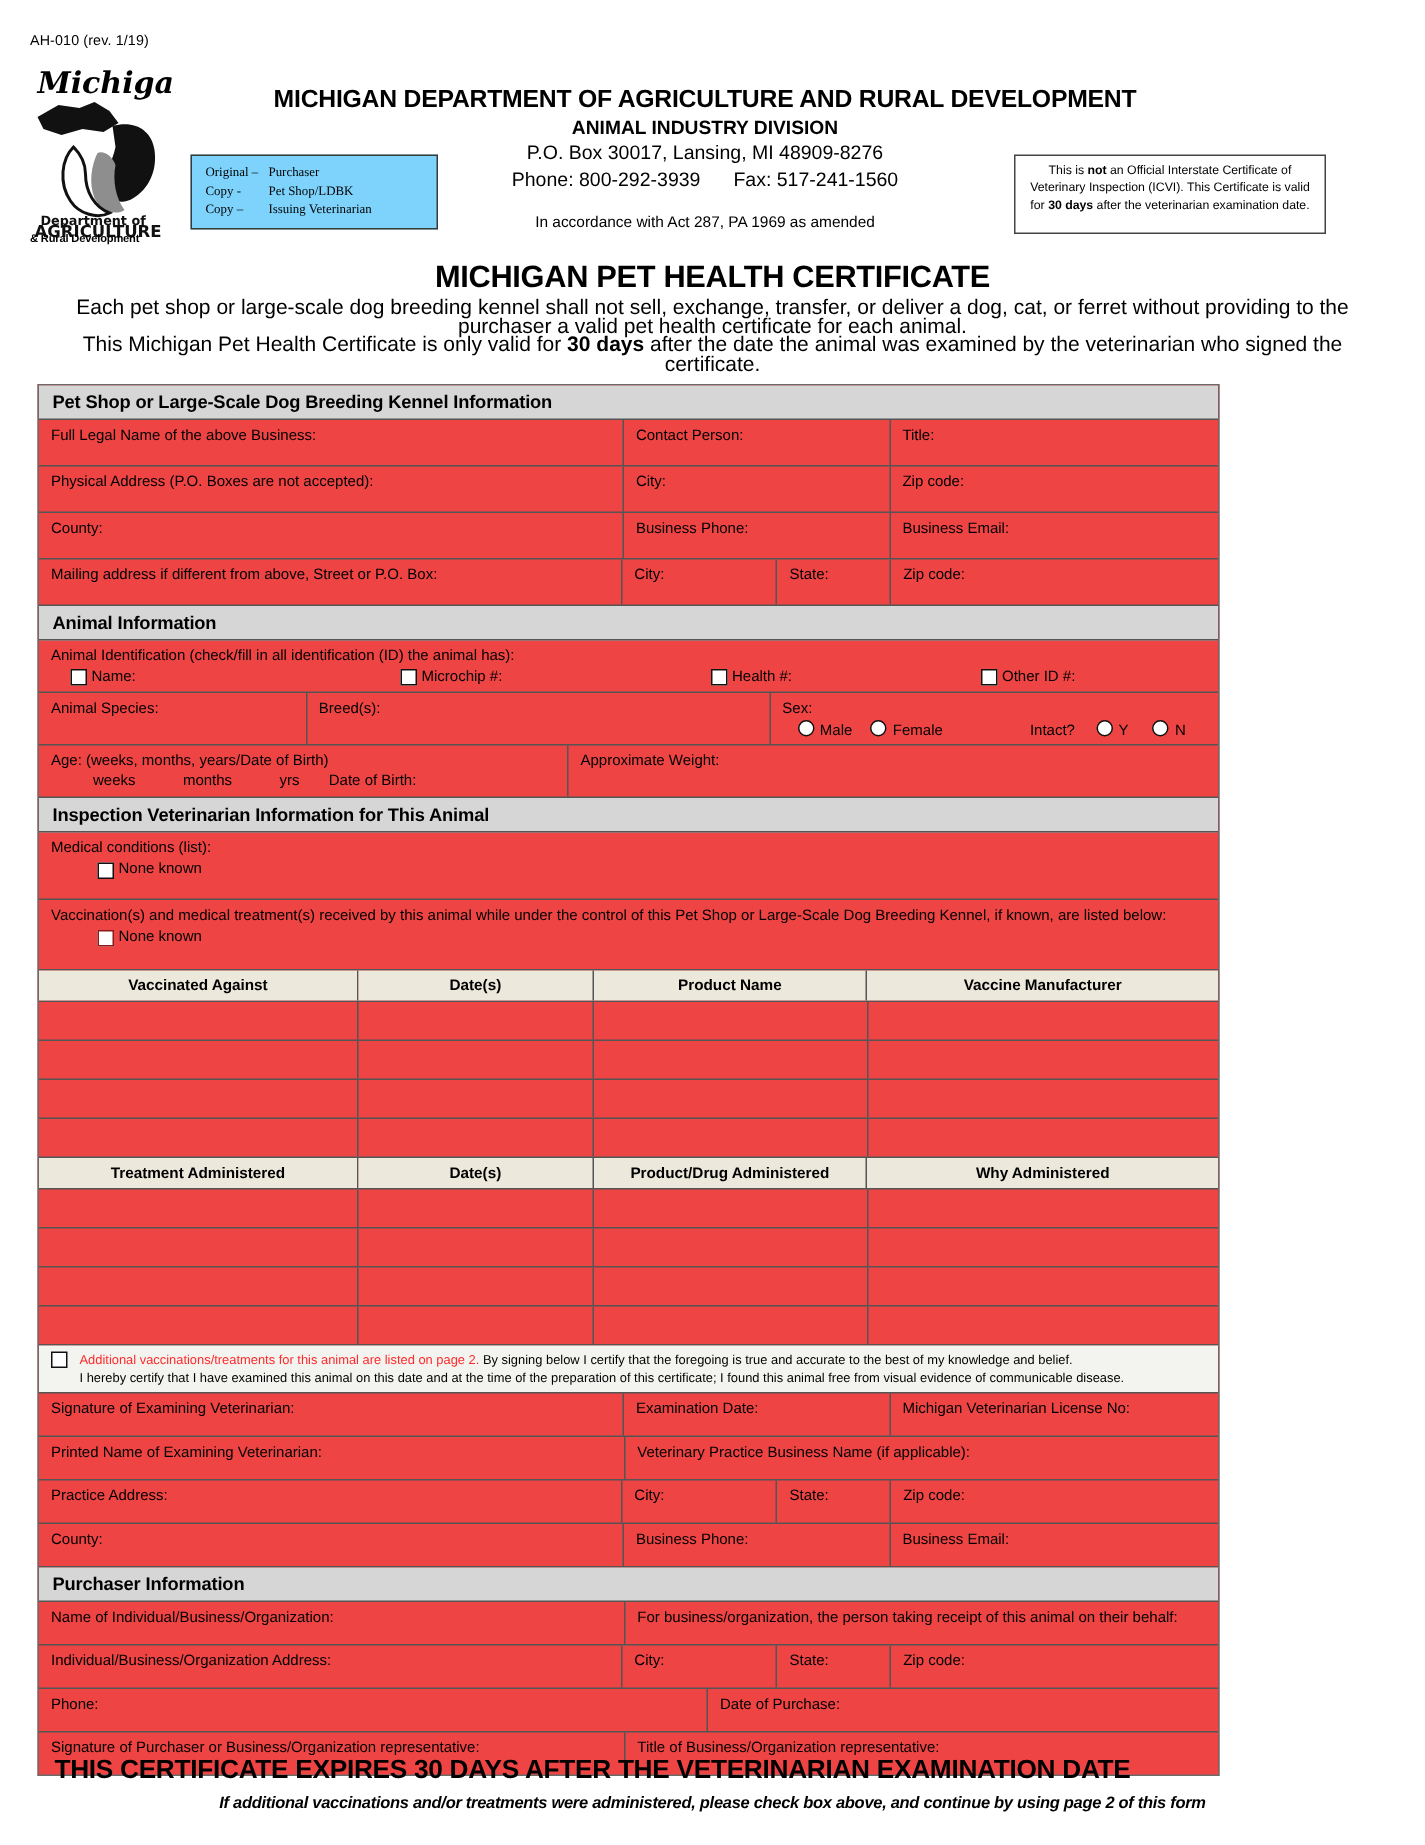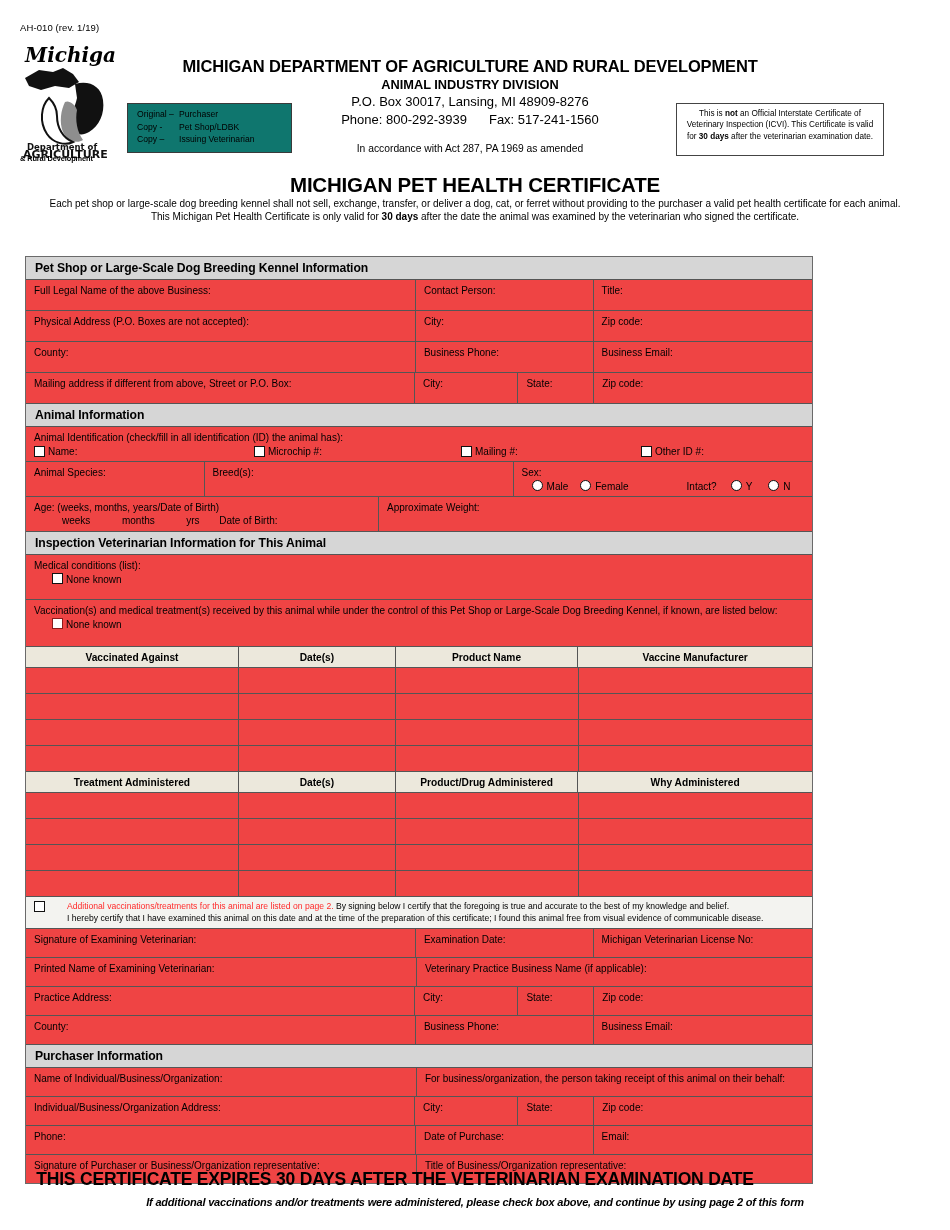--- a/index.html
+++ b/index.html
@@ -16,22 +16,23 @@
   
   .page { position:relative; width:950px; height:1230px; padding:0; }
 
   .form-no { position:absolute; left:20px; top:22px; font-size:9.5px; letter-spacing:.1px; }
 
   .logo { position:absolute; left:19px; top:40px; width:98px; height:120px; }
   .logo svg { display:block; }
 
   .copybox {
     position:absolute; left:127px; top:103px; width:165px; height:50px;
-    border:1.2px solid #3a3a3a; background:#0f766e;
+    border:1.2px solid #3a3a3a; background:#7dd3fc;
     padding:4px 0 0 9px;
+    font-family:Liberation Serif, serif;
   }
   .copybox .cline { font-size:8.6px; line-height:12.6px; white-space:nowrap; }
   .copybox .cline .k { display:inline-block; width:42px; }
 
   .hdr { position:absolute; left:150px; top:56px; width:640px; text-align:center; }
   .hdr .t1 { font-size:16.5px; font-weight:bold; letter-spacing:-.15px; line-height:20px; }
   .hdr .t2 { font-size:12.8px; font-weight:bold; line-height:17px; }
   .hdr .t3 { font-size:13px; line-height:17.5px; }
   .hdr .t4 { font-size:13px; line-height:17.5px; }
   .hdr .t4 .sp { display:inline-block; width:22px; }
@@ -43,21 +44,21 @@
     font-size:8.2px; line-height:11.4px; text-align:center;
     padding:4px 7px 0 7px;
   }
 
   .bigtitle {
     position:absolute; left:0; top:173px; width:950px; text-align:center;
     font-size:20.5px; font-weight:bold; letter-spacing:-.2px;
   }
   .intro {
     position:absolute; left:30px; top:198px; width:890px; text-align:center;
-    font-size:10px; line-height:12.6px;
+    font-size:14px; line-height:12.6px;
   }
 
   
   .form {
     position:absolute; left:25px; top:256px; width:788px;
     border:1.4px solid #6a6a6a;
     background:#ef4444;
   }
   .row { display:flex; border-bottom:1.2px solid #555; }
   .row:last-child { border-bottom:none; }
@@ -85,21 +86,21 @@
   .w-b { width:202px; }      
   .w-c { width:249px; }      
   .w-b1 { width:117px; }
   .w-b2 { width:85px; }
 
   .h30 { height:30px; }
   .h28 { height:28px; }
   .h34 { height:34px; }
 
   
-  .idline { display:flex; align-items:flex-start; padding-top:1px; }
+  .idline { display:flex; align-items:flex-end; padding-top:1px;margin-left:13px; }
   .idchk { display:flex; align-items:center; }
   .cbx {
     display:inline-block; width:11px; height:11px;
     border:1.8px solid #111; background:#fff;
     margin-right:3px; flex:0 0 auto;
   }
   .cbx.red { border-color:#8b1a1a; }
 
   .radio {
     display:inline-block; width:11px; height:11px;
@@ -116,21 +117,21 @@
   .vw2 { width:179px; }
   .vw3 { width:208px; }
   .vw4 { width:267px; }
 
   .blank-row .cell { height:25px; }
 
   .certbox {
     background:#f3f3f0;
     padding:3px 6px 4px 8px;
     font-size:8.6px; line-height:12px;
-    display:flex; gap:19px;
+    display:flex; gap:5px;
   }
   .certbox .red { color:#ff2a2a; }
 
   .footer1 {
     position:absolute; left:0; top:1157px; width:790px; text-align:center;
     font-size:17.5px; font-weight:bold; letter-spacing:-.2px;margin-top:12px;
   }
   .footer2 {
     position:absolute; left:0; top:1196px; width:950px; text-align:center;
     font-size:11px; font-weight:bold; font-style:italic; letter-spacing:-.2px;
@@ -221,21 +222,21 @@
           <span class="idchk" style="width:220px">
               <i class="cbx"></i>
               <span>Name:</span>
             </span>
           <span class="idchk" style="width:207px">
               <i class="cbx"></i>
               <span>Microchip #:</span>
             </span>
           <span class="idchk" style="width:180px">
               <i class="cbx"></i>
-              <span>Mailing #:</span>
+              <span>Health #:</span>
             </span>
           <span class="idchk">
               <i class="cbx"></i>
               <span>Other ID #:</span>
             </span>
         </div>
       </div>
     </div>
 
     <div class="row">
@@ -393,21 +394,20 @@
     </div>
     <div class="row">
       <div class="cell w-a h28">Individual/Business/Organization Address:</div>
       <div class="cell w-b1 h28">City:</div>
       <div class="cell w-b2 h28">State:</div>
       <div class="cell w-c h28">Zip code:</div>
     </div>
     <div class="row">
       <div class="cell w-a h28">Phone:</div>
       <div class="cell w-b h28">Date of Purchase:</div>
-      <div class="cell w-c h28">Email:</div>
     </div>
     <div class="row">
       <div class="cell w-a h28">Signature of Purchaser or Business/Organization representative:</div>
       <div class="cell h28" style="width:451px;border-right:none;">Title of Business/Organization representative:</div>
     </div>
 
   </div>
 
   <div class="footer1">THIS CERTIFICATE EXPIRES 30 DAYS AFTER THE VETERINARIAN EXAMINATION DATE</div>
   <div class="footer2">If additional vaccinations and/or treatments were administered, please check box above, and continue by using page 2 of this form</div>

